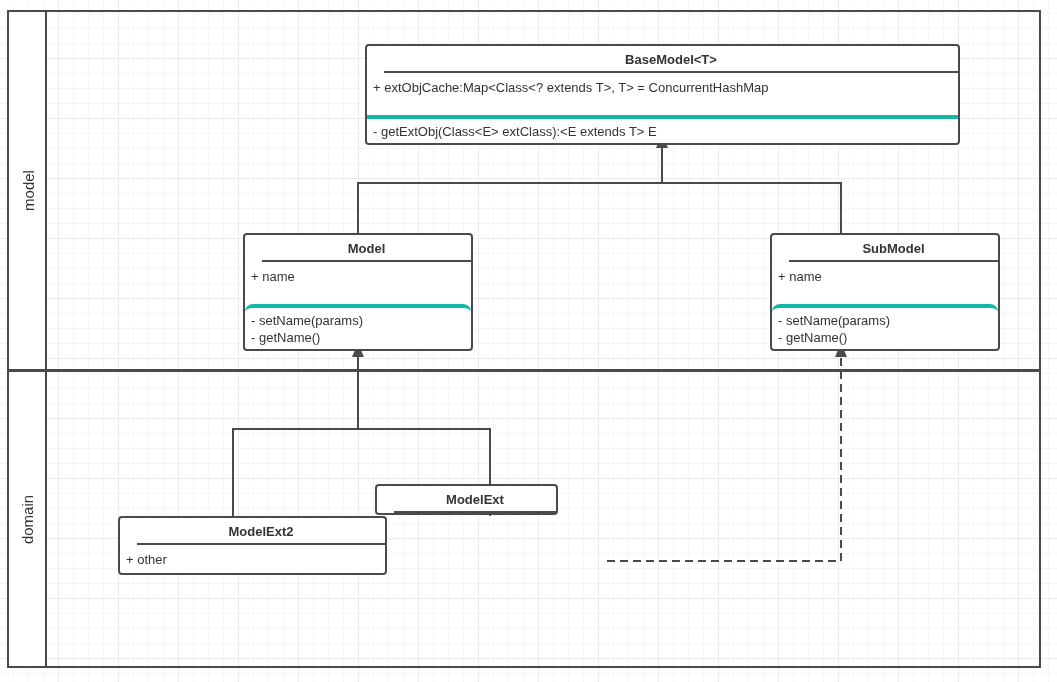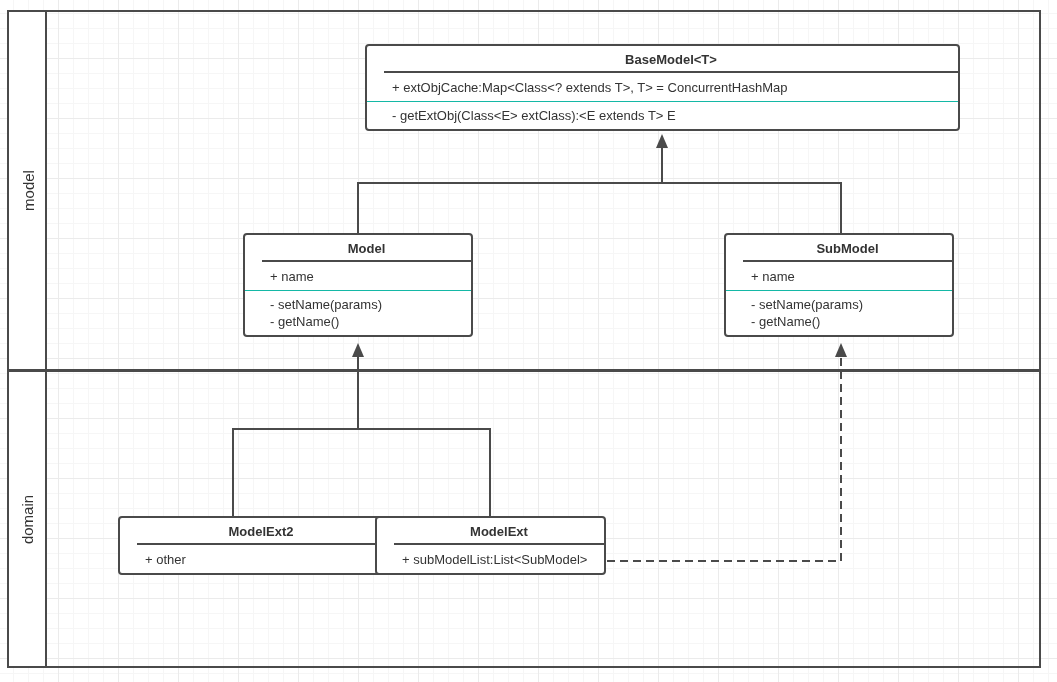--- a/index.html
+++ b/index.html
@@ -76,31 +76,31 @@
     text-align: center;
     font-weight: bold;
     border-bottom: 2px solid #4a4a4a;
     margin-left: 17px;
   }
   .cls-section {
     display: flex;
     flex-direction: column;
     justify-content: center;
     min-height: 28px;
-    padding: 2px 25px;
+    padding: 2px 6px;
   }
-  .cls-section.methods { border-top: 1px solid #14b8a6; }
-  .cls-section.h2 { min-height: 45px; }
+  .cls-section.methods { border-top: 4px solid #14b8a6; margin-top: 14px; }
+  .cls-section.h2 { min-height: 45px; border-radius: 8px; }
   .member { line-height: 17px; white-space: nowrap; }
 
   #cls-basemodel { left: 365px; top: 44px;  width: 595px; }
   #cls-model     { left: 243px; top: 233px; width: 230px; }
-  #cls-submodel  { left: 724px; top: 233px; width: 230px; }
+  #cls-submodel  { left: 770px; top: 233px; width: 230px; }
   #cls-modelext2 { left: 118px; top: 516px; width: 269px; }
-  #cls-modelext  { left: 375px; top: 516px; width: 231px; }
+  #cls-modelext  { left: 375px; top: 484px; width: 183px; }
 </style>
 </head>
 <body>
 
 <div class="canvas">
 
   <div class="pool">
     <div class="lane-label-col"></div>
     <div class="lane-divider"></div>
     <div class="lane-label-box model">
@@ -165,18 +165,15 @@
 
   <div class="uml-class" id="cls-modelext2">
     <div class="cls-title">ModelExt2</div>
     <div class="cls-section attrs">
       <div class="member">+ other</div>
     </div>
   </div>
 
   <div class="uml-class" id="cls-modelext">
     <div class="cls-title">ModelExt</div>
-    <div class="cls-section attrs">
-      <div class="member">+ subModelList:List&lt;SubModel&gt;</div>
-    </div>
   </div>
 
 </div>
 
 </body></html>

